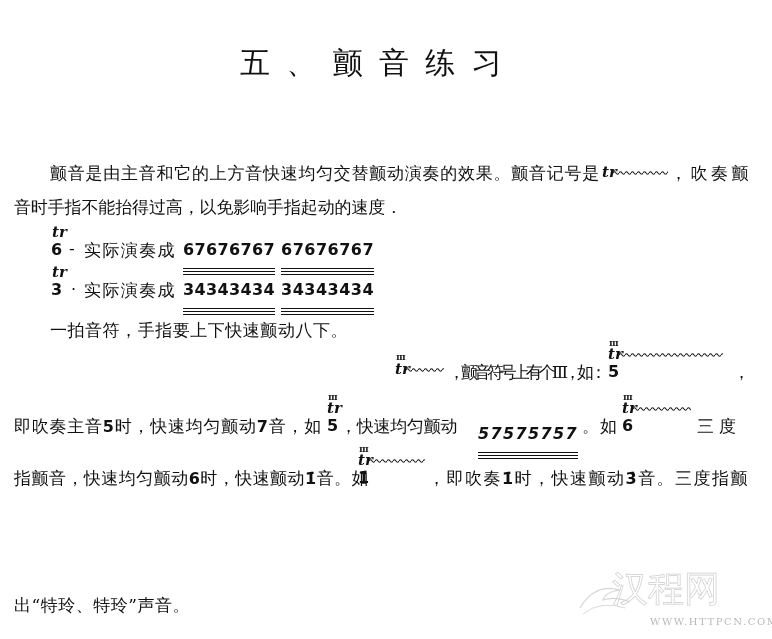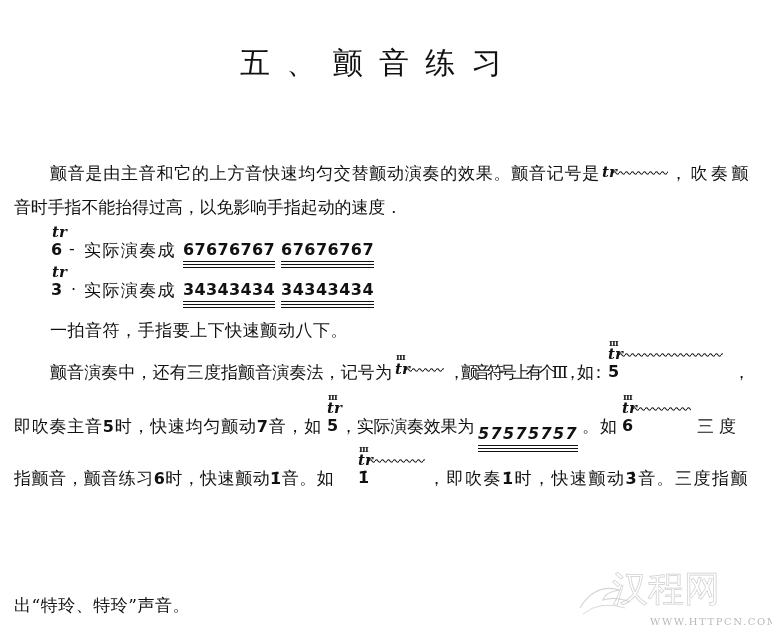--- a/index.html
+++ b/index.html
@@ -33,21 +33,21 @@
   }
   .jp {
     position: absolute;
     white-space: nowrap;
     font-family: "DejaVu Sans", sans-serif;
     font-weight: bold;
     font-size: 16px;
     line-height: 20px;
   }
   .u3 {
-    padding-bottom: 8px;
+    padding-bottom: 15px;
     background:
       linear-gradient(#111,#111) left 0 bottom 0 / 100% 1.4px no-repeat,
       linear-gradient(#111,#111) left 0 bottom 3px / 100% 1.4px no-repeat,
       linear-gradient(#111,#111) left 0 bottom 6px / 100% 1.4px no-repeat;
   }
   .orn { position: absolute; width: 1px; height: 1px; }
   .orn > * { position: absolute; white-space: nowrap; }
   .trm {
     font-family: "DejaVu Serif", serif;
     font-style: italic; font-weight: bold;
@@ -119,21 +119,20 @@
     <span class="trm" style="left:1px; top:-23px;">tr</span>
     <span class="note" style="left:0; top:-10px;">3</span>
     <span class="note" style="left:20px; top:-10px; font-weight:normal;">·</span>
   </div>
   <div class="ln" style="left: 84px; top: 280px; letter-spacing: 1.4px;">实际演奏成</div>
   <div class="jp u3" style="left: 183px; top: 280px; letter-spacing: 0.367188px;">34343434</div>
   <div class="jp u3" style="left: 281px; top: 280px; letter-spacing: 0.492188px;">34343434</div>
 
   <div class="ln" style="left: 50px; top: 320px; letter-spacing: 0.529412px;">一拍音符，手指要上下快速颤动八下。</div>
 
-  <div class="ln" style="left: 50px; top: 362px; letter-spacing: 0.1px;">颤音演奏中，还有三度指颤音演奏法，记号为</div>
   <div class="orn" style="left:395px; top:372px;">
     <span class="fsym" style="left:1px; top:-19px;">Ⅲ</span>
     <span class="trm" style="left:0; top:-8px;">tr</span>
     <svg style="left:11px; top:-5px;" width="38" height="5">
         <rect width="38" height="5" fill="url(#wv)"></rect>
       </svg>
   </div>
   <div class="ln" style="left: 448px; top: 362px; letter-spacing: -4.03385px;">，颤音符号上有个Ⅲ，如：</div>
   <div class="orn" style="left:608px; top:372px;">
     <span class="fsym" style="left:1px; top:-33px;">Ⅲ</span>
@@ -146,35 +145,35 @@
   <div class="ln" style="left:733px; top:362px;">，</div>
 
   <div class="ln" style="left: 14px; top: 416px; letter-spacing: 0.762153px;">
     <span>即吹奏主音</span><span class="dig">5</span><span>时，快速均匀颤动</span><span class="dig">7</span><span>音，如</span>
   </div>
   <div class="orn" style="left:327px; top:426px;">
     <span class="fsym" style="left:1px; top:-33px;">Ⅲ</span>
     <span class="trm" style="left:0; top:-23px;">tr</span>
     <span class="note" style="left:0; top:-10px;">5</span>
   </div>
-  <div class="ln" style="left: 340px; top: 416px; letter-spacing: -0.25px;">，实际演奏效果为</div>
+  <div class="ln" style="left: 340px; top: 416px; letter-spacing: -0.25px;">，快速均匀颤动</div>
   <div class="jp u3" style="left: 478px; top: 424px; letter-spacing: 1.36719px; font-style: italic;">57575757</div>
   <div class="ln" style="left: 582px; top: 416px; letter-spacing: 1px;">。如</div>
   <div class="orn" style="left:622px; top:426px;">
     <span class="fsym" style="left:1px; top:-33px;">Ⅲ</span>
     <span class="trm" style="left:0; top:-23px;">tr</span>
     <svg style="left:11px; top:-20px;" width="58" height="5">
         <rect width="58" height="5" fill="url(#wv)"></rect>
       </svg>
     <span class="note" style="left:0; top:-10px;">6</span>
   </div>
   <div class="ln" style="left: 697px; top: 416px; letter-spacing: 5px;">三度</div>
 
   <div class="ln" style="left: 14px; top: 468px; letter-spacing: 0.462798px;">
-    <span>指颤音，颤音练习</span><span class="dig">6</span><span>时，快速颤动</span><span class="dig">1̇</span><span>音。如</span>
+    <span>指颤音，快速均匀颤动</span><span class="dig">6</span><span>时，快速颤动</span><span class="dig">1̇</span><span>音。如</span>
   </div>
   <div class="orn" style="left:358px; top:478px;">
     <span class="fsym" style="left:1px; top:-33px;">Ⅲ</span>
     <span class="trm" style="left:0; top:-23px;">tr</span>
     <svg style="left:11px; top:-20px;" width="56" height="5">
         <rect width="56" height="5" fill="url(#wv)"></rect>
       </svg>
     <span class="note" style="left:0; top:-10px;">1̇</span>
   </div>
   <div class="ln" style="left: 428px; top: 468px; letter-spacing: 1.48594px;">

